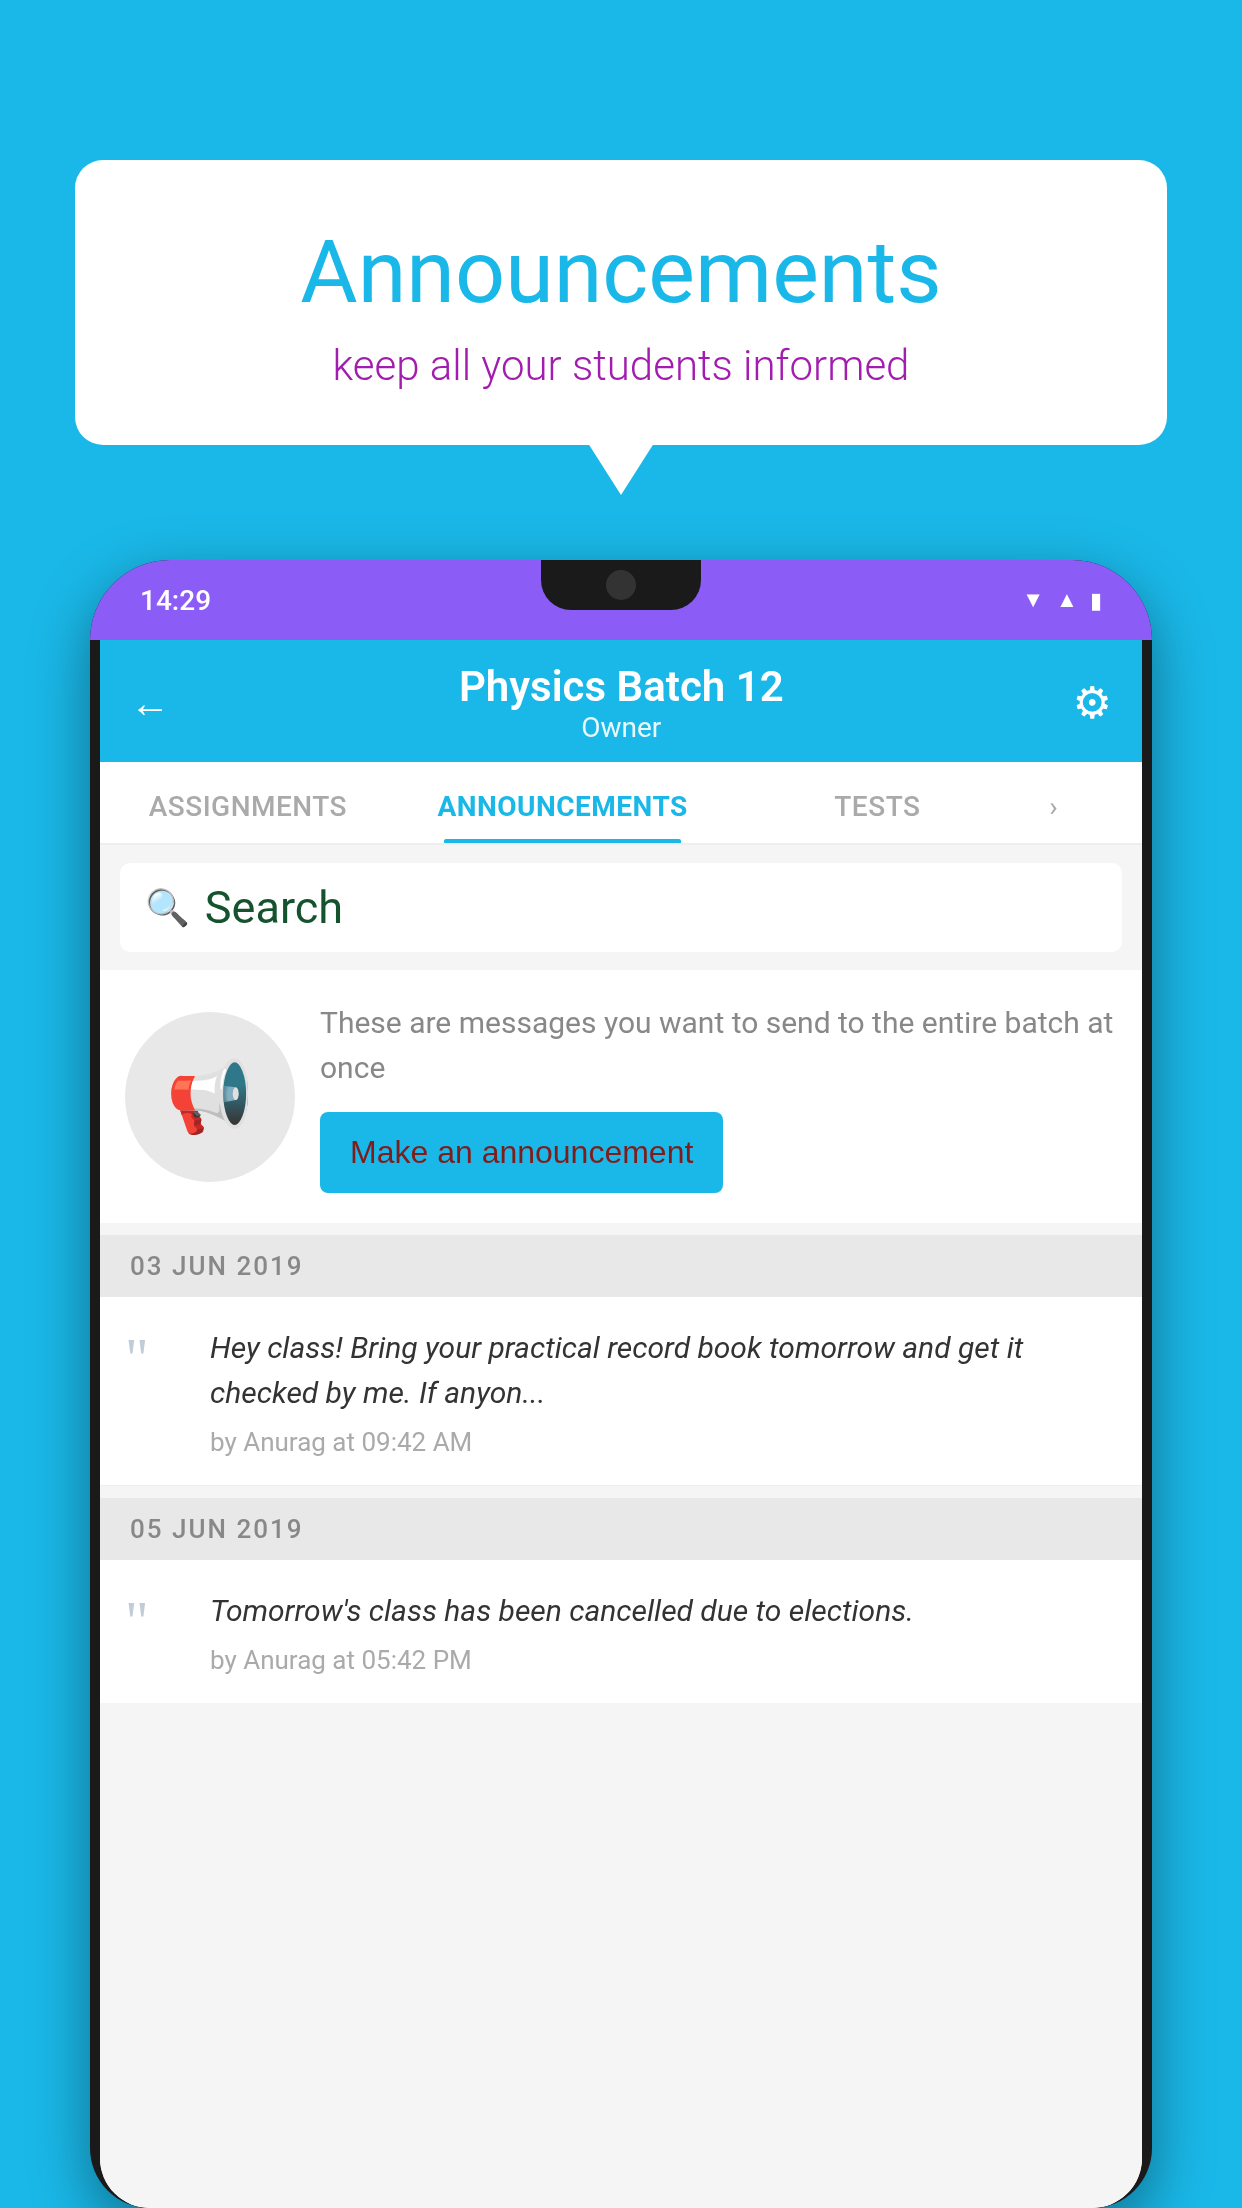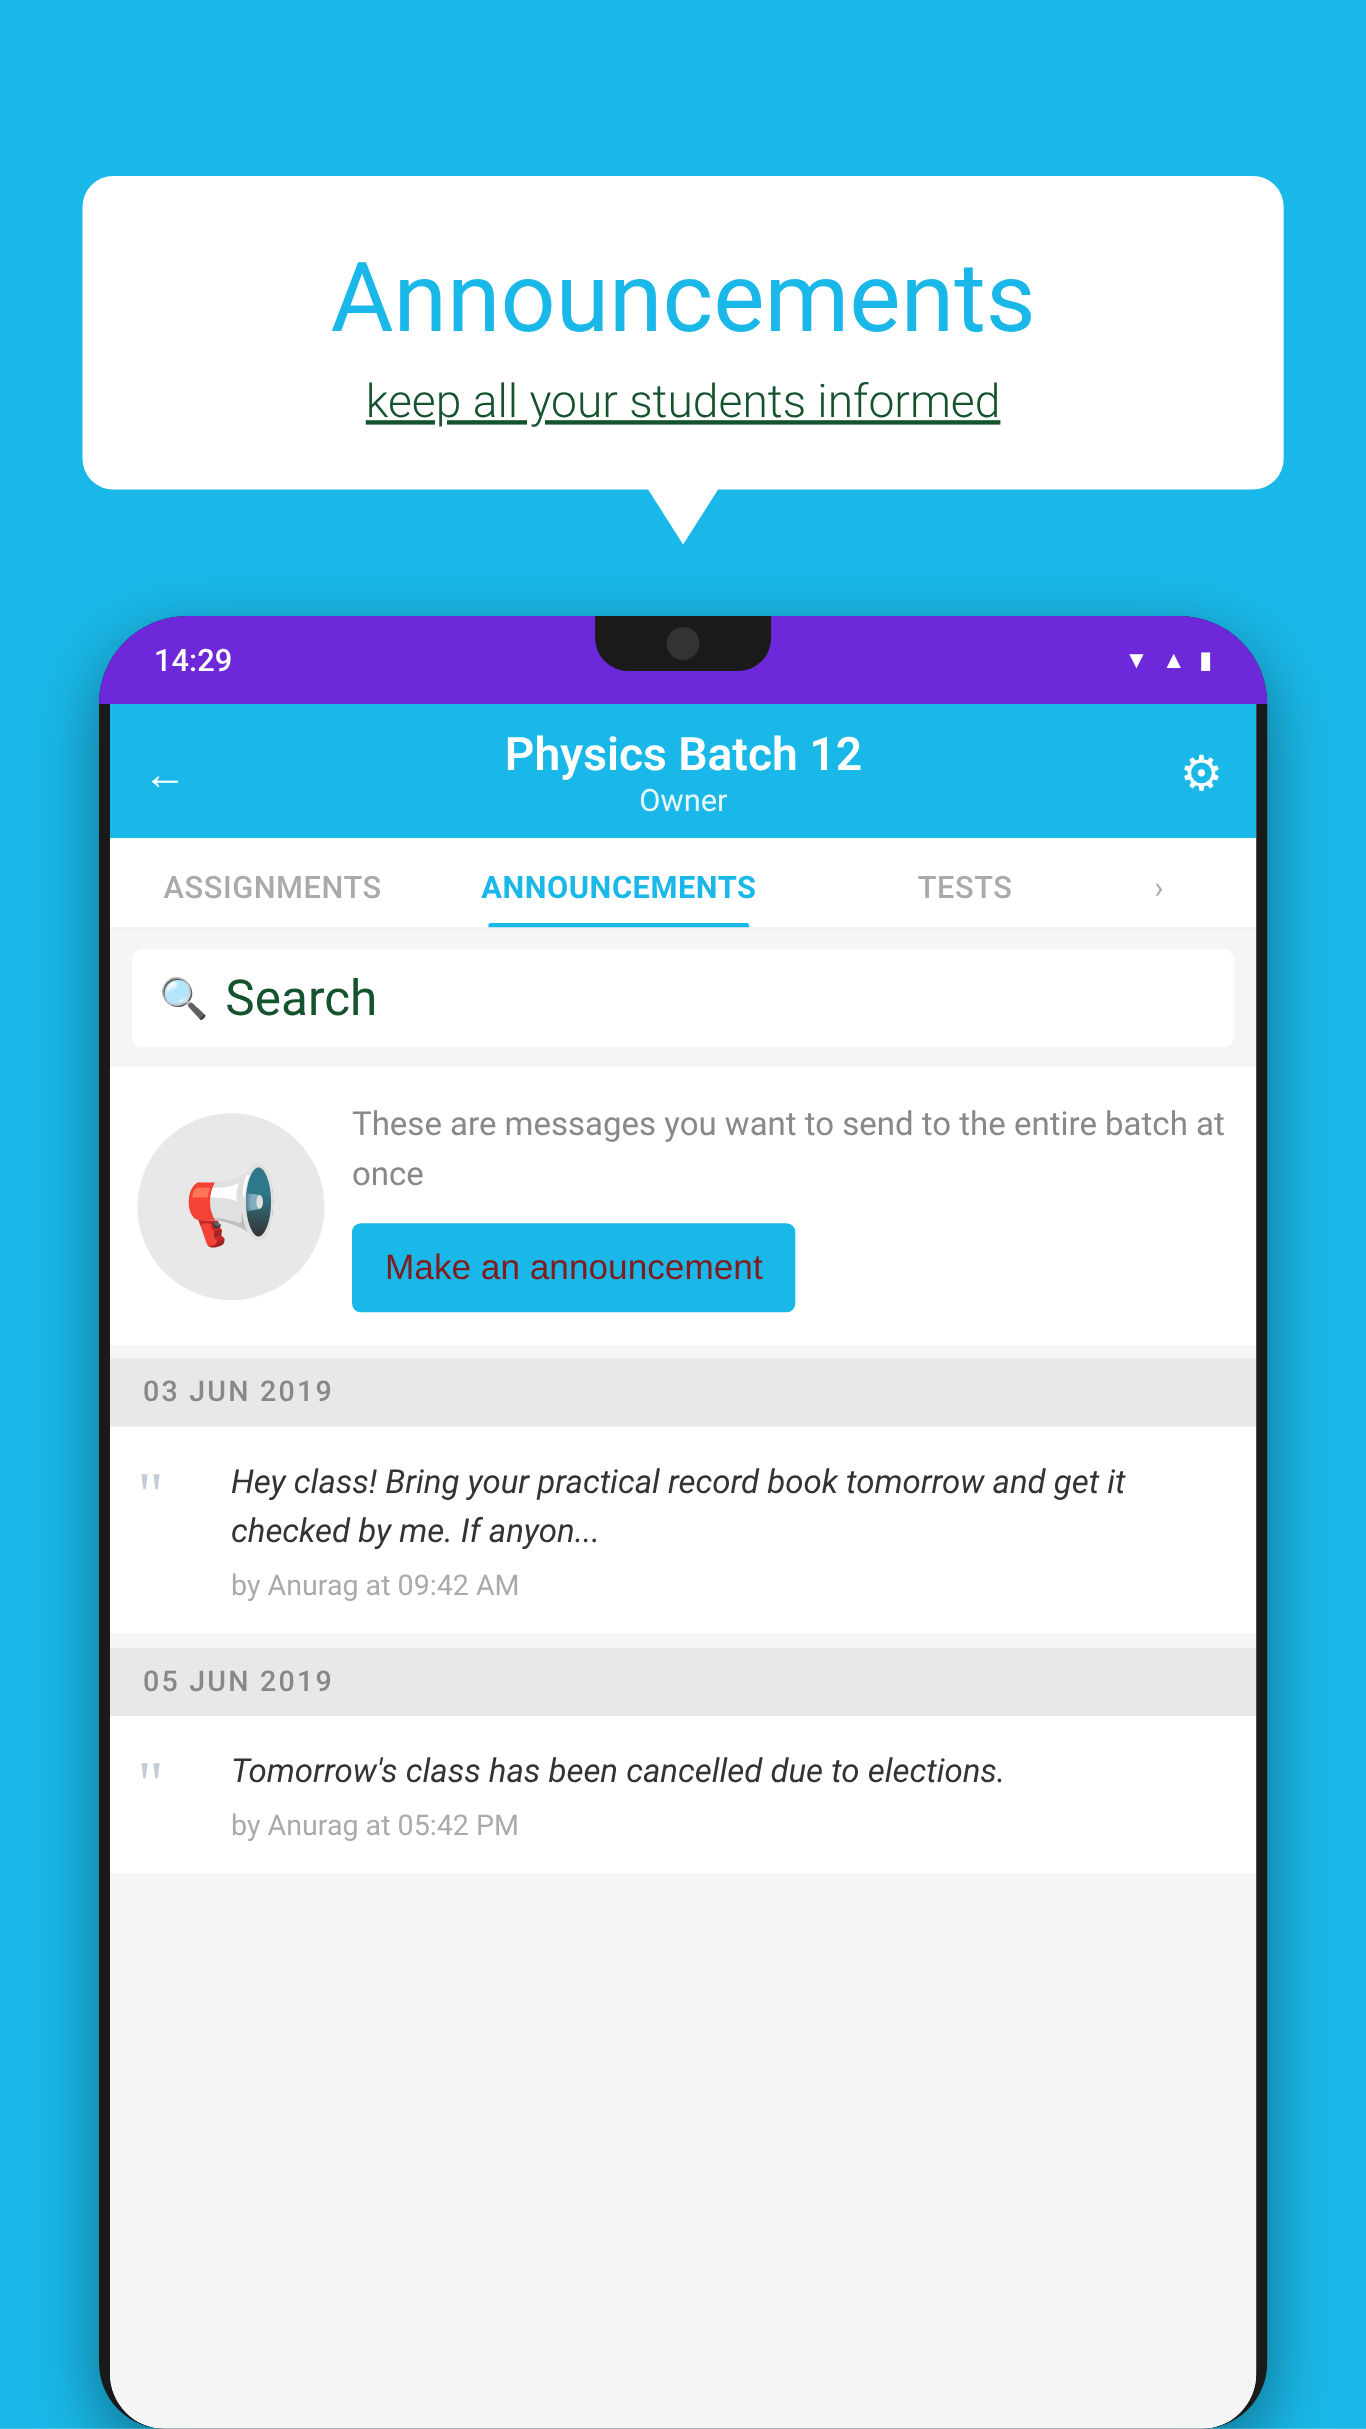--- a/index.html
+++ b/index.html
@@ -36,42 +36,41 @@
       border-top: 55px solid white;
     }
     .bubble-title {
       color: #1ab8e8;
       font-size: 88px;
       font-weight: 400;
       margin-bottom: 18px;
       font-style: normal;
     }
     .bubble-subtitle {
-      color: #14532d;
+      color: #a21caf;
       font-size: 42px;
       font-weight: 300;
-      text-decoration: underline;
     }
 
     
     .phone {
       position: absolute;
       top: 560px;
       left: 90px;
       right: 90px;
       bottom: 0px;
       background: #1a1a1a;
       border-radius: 80px 80px 60px 60px;
       overflow: hidden;
       box-shadow: 0 20px 60px rgba(0,0,0,0.4);
     }
 
     
     .phone-top {
-      background: #6d28d9;
+      background: #8b5cf6;
       height: 80px;
       position: relative;
       display: flex;
       align-items: center;
       justify-content: flex-start;
       padding: 0 50px;
       z-index: 10;
     }
     .phone-notch {
       position: absolute;

